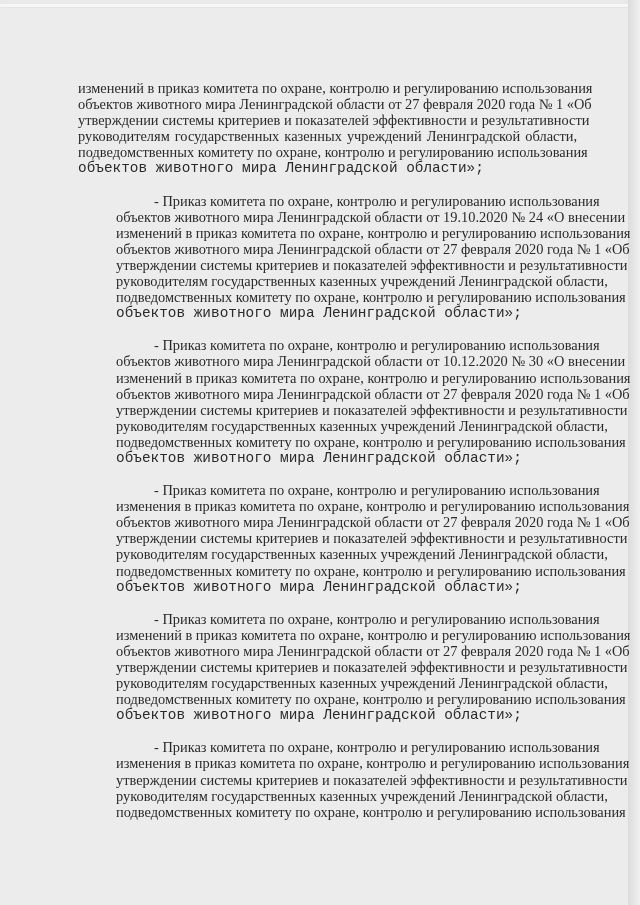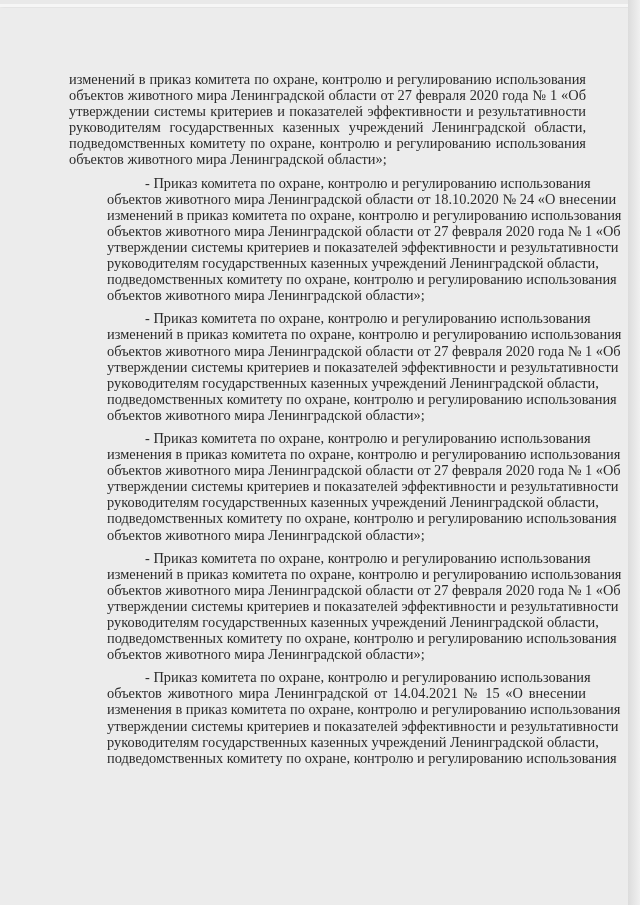--- a/index.html
+++ b/index.html
@@ -20,52 +20,53 @@
   }
   .edge {
     position: absolute; right: 0; top: 0; width: 12px; height: 905px;
     background: linear-gradient(to right, #dcdcdc, #f0f0f0);
   }
   .text {
     position: absolute; left: 62px; top: 64px; width: 531px;
     font-size: 14.4px; line-height: 16.1px; color: #2a2a2a;
     text-align: justify;
   }
-  .para { margin: 7px; }
+  .para { margin: 16px; }
   .para.item { text-indent: 38px; }
   .line { display: block; text-align: justify; text-align-last: justify; white-space: nowrap; height: 16.1px; }
-  .line.last { text-align-last: left; }
+  .line.last { text-align-last: left; font-family: Liberation Mono, monospace; }
 </style>
 </head>
 <body>
 
 <div class="page"></div>
 <div class="edge"></div>
 
 <div class="text" id="doc-text">
     <div class="para cont">
       <span class="line">изменений в приказ комитета по охране, контролю и регулированию использования</span>
       <span class="line">объектов животного мира Ленинградской области от 27 февраля 2020 года № 1 «Об</span>
       <span class="line">утверждении системы критериев и показателей эффективности и результативности</span>
       <span class="line">руководителям государственных казенных учреждений Ленинградской области,</span>
       <span class="line">подведомственных комитету по охране, контролю и регулированию использования</span>
       <span class="line last">объектов животного мира Ленинградской области»;</span>
     </div>
     <div class="para item">
       <span class="line" style="padding-left: 38px;">- Приказ комитета по охране, контролю и регулированию использования</span>
-      <span class="line">объектов животного мира Ленинградской области от 18.10.2020 № 24 «О внесении</span>
+      <span class="line">объектов животного мира Ленинградской области от 19.10.2020 № 24 «О внесении</span>
       <span class="line">изменений в приказ комитета по охране, контролю и регулированию использования</span>
       <span class="line">объектов животного мира Ленинградской области от 27 февраля 2020 года № 1 «Об</span>
       <span class="line">утверждении системы критериев и показателей эффективности и результативности</span>
       <span class="line">руководителям государственных казенных учреждений Ленинградской области,</span>
       <span class="line">подведомственных комитету по охране, контролю и регулированию использования</span>
       <span class="line last">объектов животного мира Ленинградской области»;</span>
     </div>
     <div class="para item">
       <span class="line" style="padding-left: 38px;">- Приказ комитета по охране, контролю и регулированию использования</span>
+      <span class="line">объектов животного мира Ленинградской области от 10.12.2020 № 30 «О внесении</span>
       <span class="line">изменений в приказ комитета по охране, контролю и регулированию использования</span>
       <span class="line">объектов животного мира Ленинградской области от 27 февраля 2020 года № 1 «Об</span>
       <span class="line">утверждении системы критериев и показателей эффективности и результативности</span>
       <span class="line">руководителям государственных казенных учреждений Ленинградской области,</span>
       <span class="line">подведомственных комитету по охране, контролю и регулированию использования</span>
       <span class="line last">объектов животного мира Ленинградской области»;</span>
     </div>
     <div class="para item">
       <span class="line" style="padding-left: 38px;">- Приказ комитета по охране, контролю и регулированию использования</span>
       <span class="line">изменения в приказ комитета по охране, контролю и регулированию использования</span>
@@ -79,19 +80,18 @@
       <span class="line" style="padding-left: 38px;">- Приказ комитета по охране, контролю и регулированию использования</span>
       <span class="line">изменений в приказ комитета по охране, контролю и регулированию использования</span>
       <span class="line">объектов животного мира Ленинградской области от 27 февраля 2020 года № 1 «Об</span>
       <span class="line">утверждении системы критериев и показателей эффективности и результативности</span>
       <span class="line">руководителям государственных казенных учреждений Ленинградской области,</span>
       <span class="line">подведомственных комитету по охране, контролю и регулированию использования</span>
       <span class="line last">объектов животного мира Ленинградской области»;</span>
     </div>
     <div class="para item">
       <span class="line" style="padding-left: 38px;">- Приказ комитета по охране, контролю и регулированию использования</span>
-      <span class="line">объектов животного мира Ленинградской от 14.04.2021 № 15 «О внесении</span>
       <span class="line">изменения в приказ комитета по охране, контролю и регулированию использования</span>
       <span class="line">утверждении системы критериев и показателей эффективности и результативности</span>
       <span class="line">руководителям государственных казенных учреждений Ленинградской области,</span>
       <span class="line">подведомственных комитету по охране, контролю и регулированию использования</span>
     </div>
   </div>
 
 </body></html>

